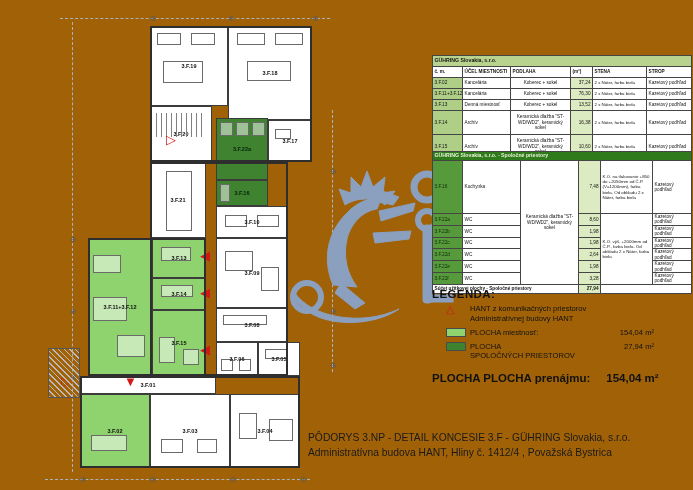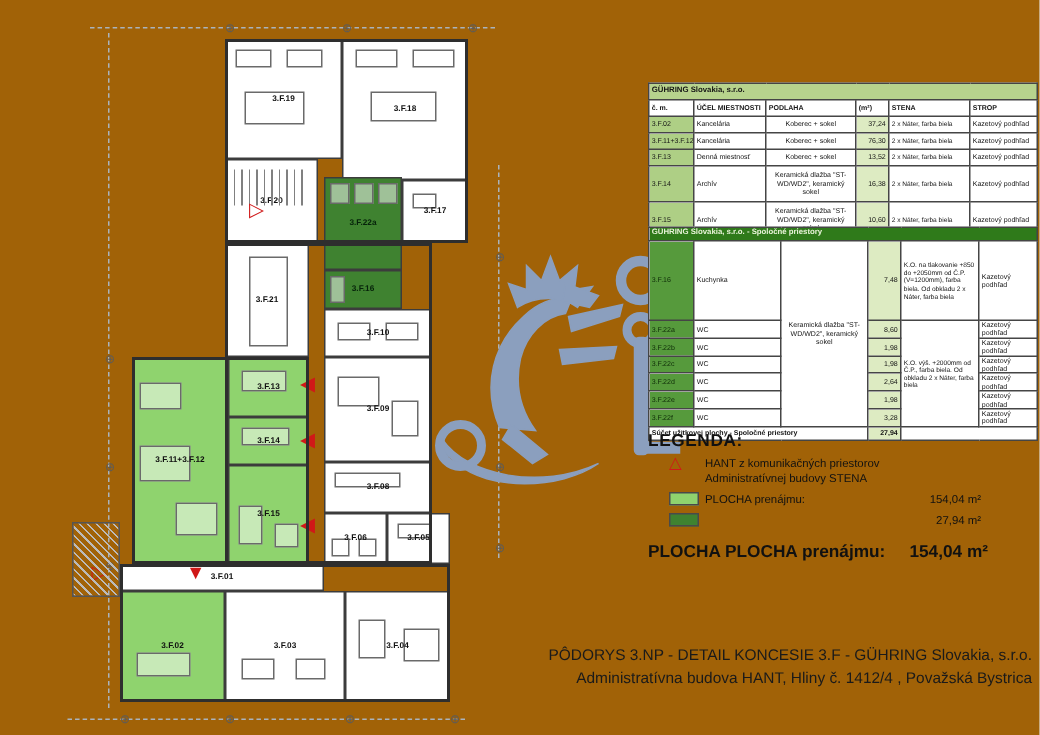--- a/index.html
+++ b/index.html
@@ -59,21 +59,21 @@
   .lg-icon{flex:0 0 24px;text-align:left;padding-left:2px}
   .swatch{flex:0 0 20px;width:20px;height:9px;border:1px solid #4a4a4a;box-sizing:border-box;
           margin:0 4px 0 2px}
   .swatch-rent{background:var(--rent)}
   .swatch-common{background:var(--common)}
   .lg-val{margin-left:auto;padding-right:30px;white-space:nowrap}
   .legend-total{display:flex;margin-top:11px;font-size:11.5px;font-weight:bold}
   .total-val{margin-left:16px}
   
   .titleblock{position:absolute;right:5px;top:430px;width:380px;z-index:8;
-              text-align:right;font-size:10.3px;line-height:1.5;color:#1a1a1a}
+              font-size:10.3px;line-height:1.5;color:#1a1a1a}
 </style>
 </head>
 <body>
 
 <div class="page">
 
   <div class="dash-h" style="left:60px;top:18px;width:270px"></div>
   <div class="dash-h" style="left:45px;top:479px;width:265px"></div>
   <div class="dash-v" style="left:72px;top:22px;height:450px"></div>
   <div class="dash-v" style="left:332px;top:110px;height:262px"></div>
@@ -358,30 +358,34 @@
         </tr>
       </tbody>
     </table>
 
   <div class="legend">
     <div class="legend-title">LEGENDA:</div>
     <div class="lg-row">
       <span class="lg-icon lg-tri lg-tri-outline"></span>
       <div>
         <div>HANT z komunikačných priestorov</div>
-        <div>Administratívnej budovy STENA</div>
+        <div>Administratívnej budovy HANT</div>
       </div>
     </div>
     <div class="lg-row">
       <span class="swatch swatch-rent"></span>
-      <div>PLOCHA prenájmu:</div>
+      <div>PLOCHA miestnosť:</div>
       <div class="lg-val">154,04 m²</div>
     </div>
     <div class="lg-row">
       <span class="swatch swatch-common"></span>
+      <div>
+        <div>PLOCHA</div>
+        <div>SPOLOČNÝCH PRIESTOROV</div>
+      </div>
       <div class="lg-val">27,94 m²</div>
     </div>
     <div class="legend-total">
       <span>PLOCHA PLOCHA prenájmu:</span>
       <span class="total-val">154,04 m²</span>
     </div>
   </div>
 
   <div class="titleblock">
     <div>PÔDORYS 3.NP - DETAIL KONCESIE 3.F - GÜHRING Slovakia, s.r.o.</div>

